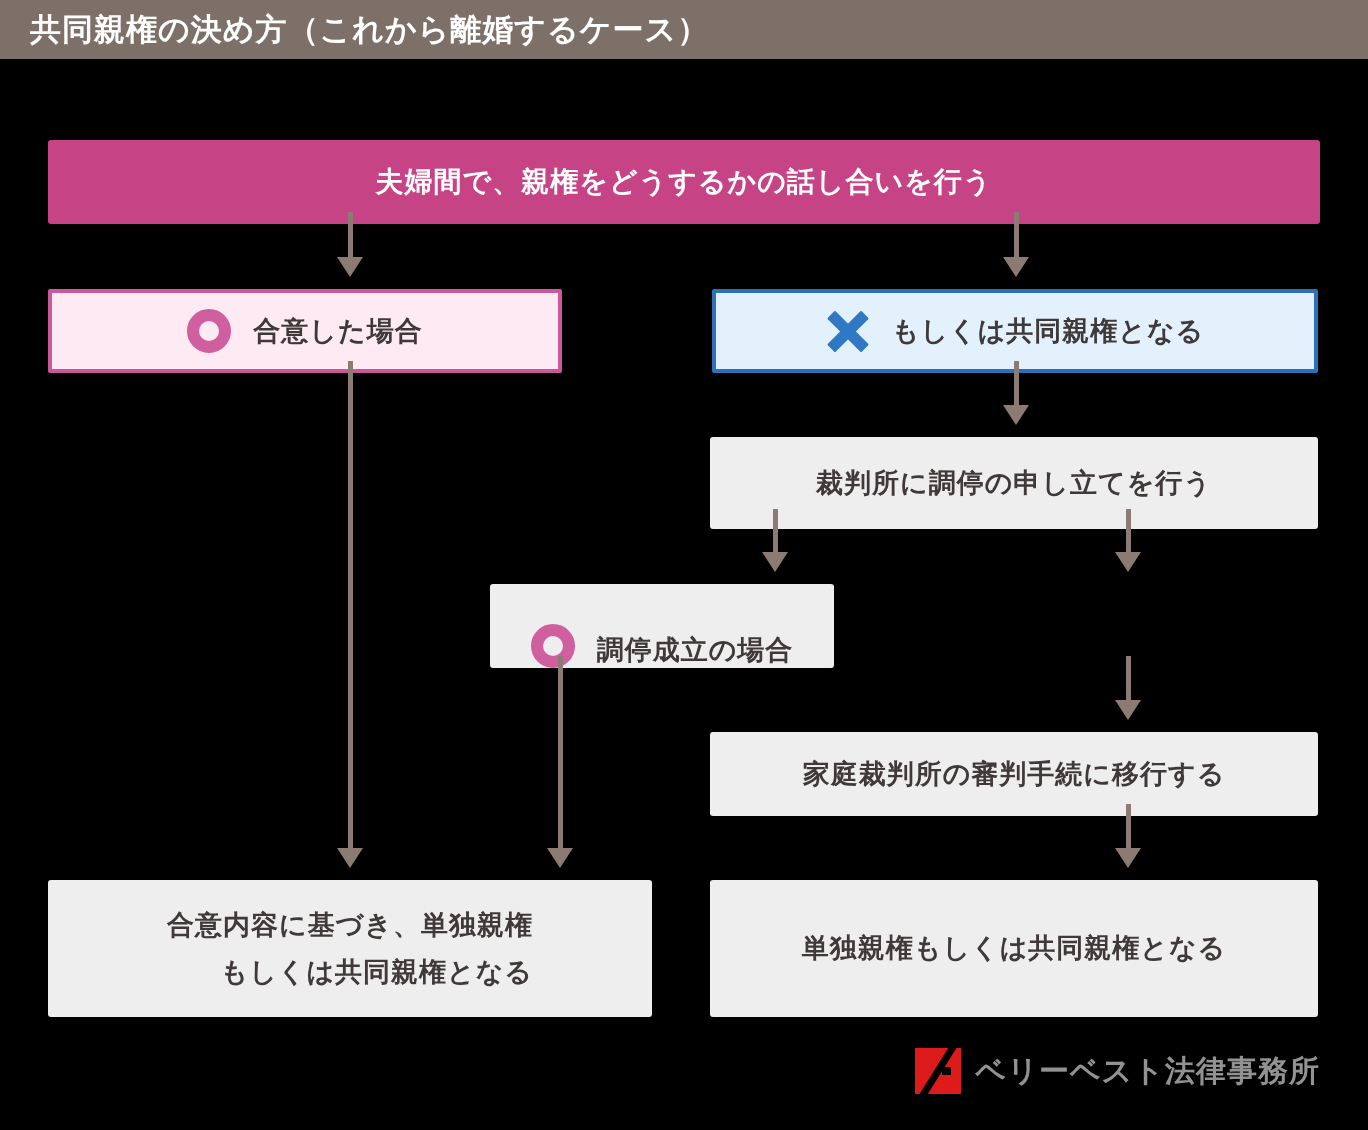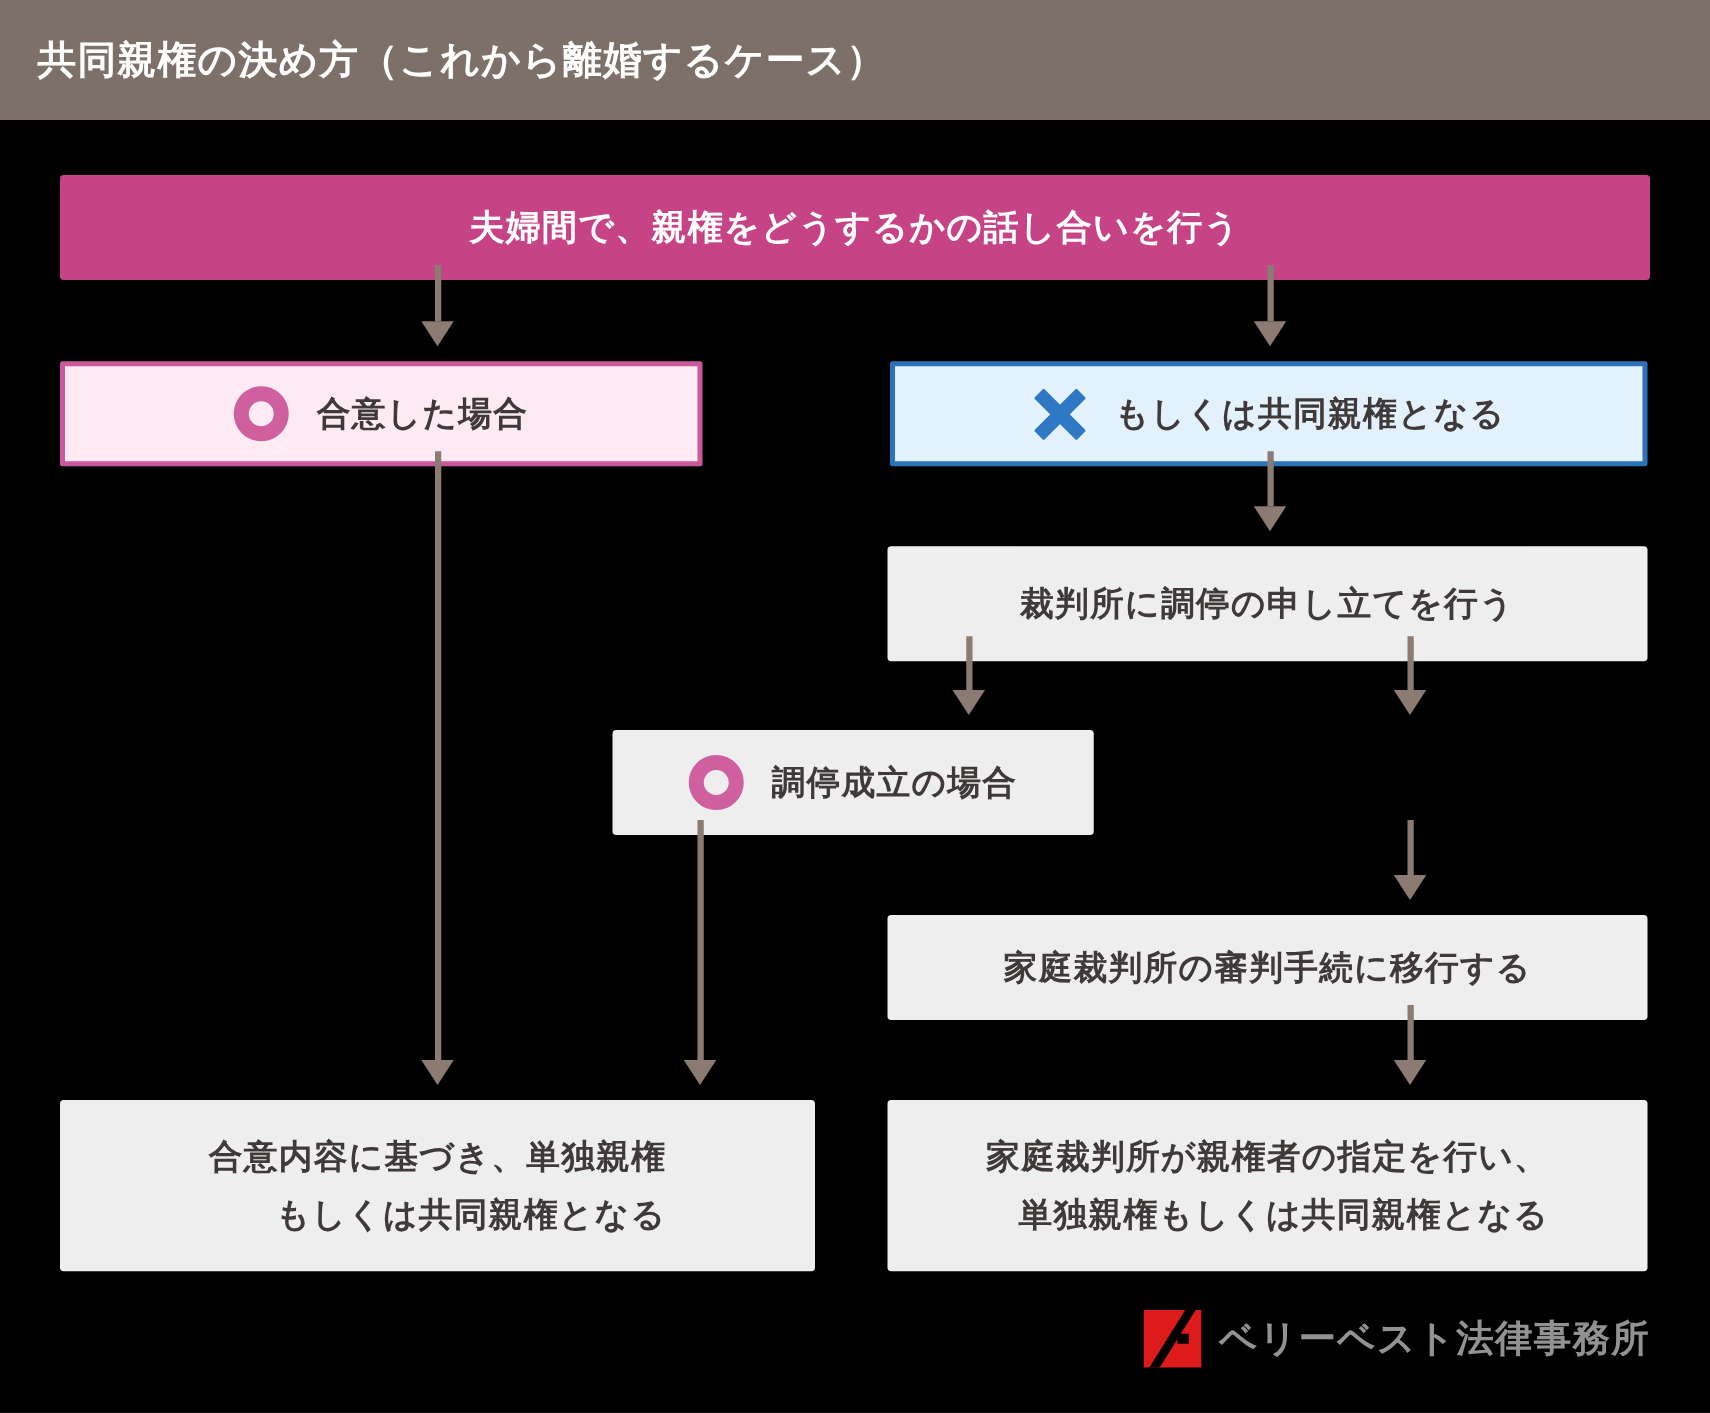--- a/index.html
+++ b/index.html
@@ -22,21 +22,21 @@
   html,body{margin:0;padding:0;background:#222;}
   *{box-sizing:border-box;}
   .canvas{
     position:relative;
     width:1368px;height:1130px;
     background:var(--page-bg);
     font-family:"Liberation Sans","DejaVu Sans",sans-serif;
     overflow:hidden;
   }
   .header{
-    position:absolute;left:0;top:0;width:1368px;height:96px;
+    position:absolute;left:0;top:0;width:1368px;height:59px;
     background:var(--header-bg);
     display:flex;align-items:center;
   }
   .header .title{
     color:var(--text-white);
     font-size:31px;font-weight:700;
     padding-left:30px;letter-spacing:1px;
   }
   .box{
     position:absolute;
@@ -58,21 +58,21 @@
     border-radius:2px;
   }
   .disagree{
     left:712px;top:277px;width:606px;height:84px;
     background:var(--disagree-bg);
     border:4px solid var(--disagree-border);
     border-radius:2px;
   }
   .gray{background:var(--neutral-bg);}
   .petition{left:710px;top:425px;width:608px;height:92px;}
-  .success{left:490px;top:572px;width:385px;height:84px;}
+  .success{left:490px;top:572px;width:344px;height:84px;align-items:flex-end;}
   .failure{left:930px;top:572px;width:388px;height:84px;}
   .trial{left:710px;top:720px;width:608px;height:84px;}
   .outcome-left{left:48px;top:868px;width:604px;height:137px;}
   .outcome-right{left:710px;top:868px;width:608px;height:137px;}
   .outcome-lines{display:flex;flex-direction:column;align-items:flex-end;gap:14px;}
   .outcome-lines .label{line-height:1.2;}
 
   
   .ring-icon{
     width:44px;height:44px;border-radius:50%;
@@ -174,21 +174,20 @@
 
   <div class="box gray outcome-left">
     <span class="outcome-lines">
       <span class="label">合意内容に基づき、単独親権</span>
       <span class="label">もしくは共同親権となる</span>
     </span>
   </div>
 
   <div class="box gray outcome-right">
     <span class="outcome-lines">
-      <span class="label">家庭裁判所が親権者の指定を行い、</span>
       <span class="label">単独親権もしくは共同親権となる</span>
     </span>
   </div>
 
   <div class="arrow a1">
       <div class="shaft"></div>
       <div class="head"></div>
     </div>
   <div class="arrow a2">
       <div class="shaft"></div>

